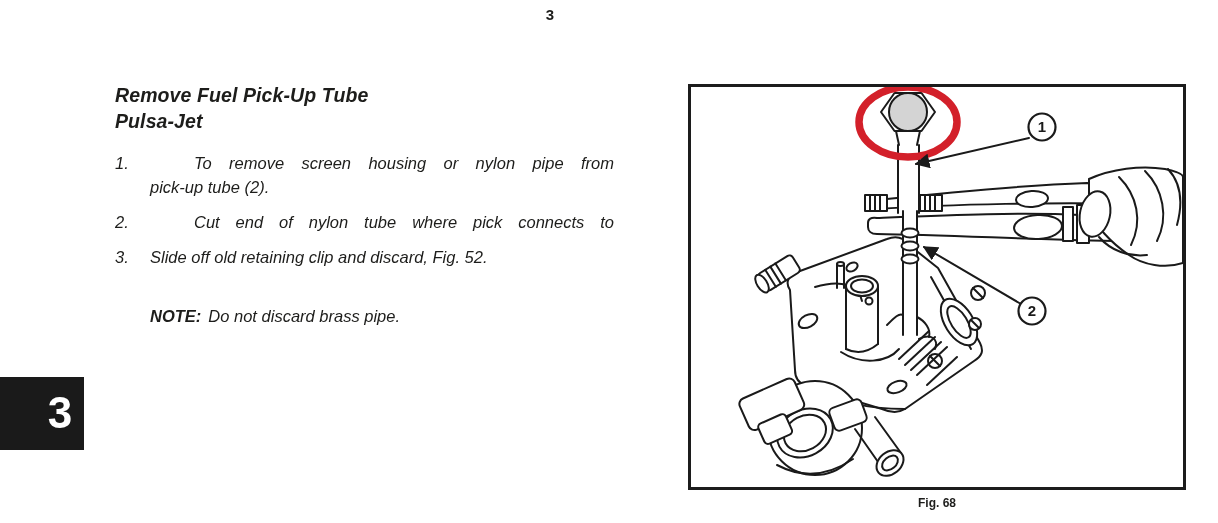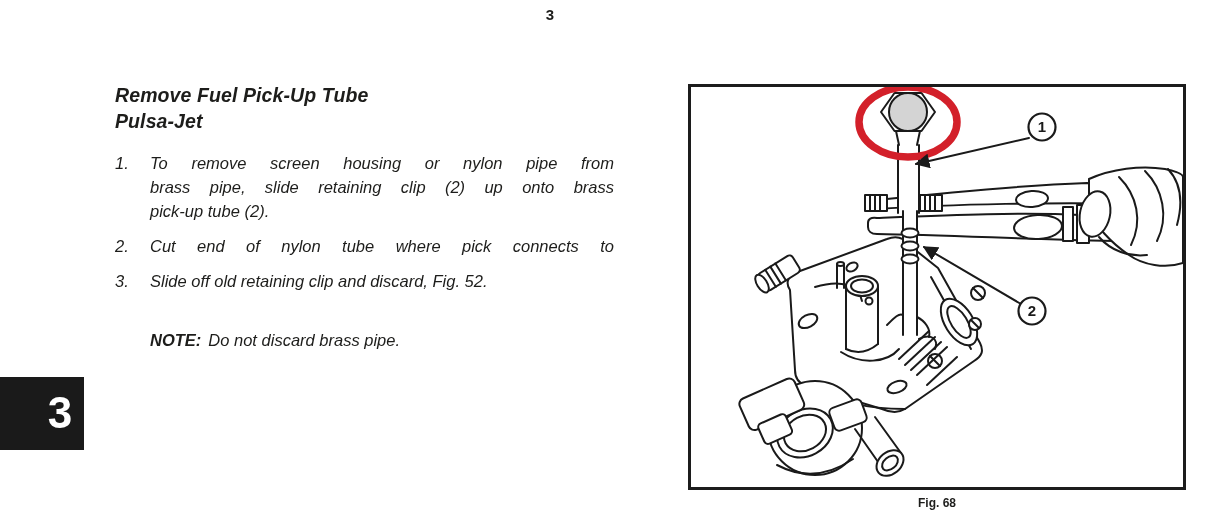--- a/index.html
+++ b/index.html
@@ -17,21 +17,21 @@
   
   .text-col { position:absolute; left:115px; top:82px; width:499px;font-style:italic; }
   .heading {
     font-size:19.5px; font-weight:bold; line-height:26px;
     margin:0 0 17px 0; letter-spacing:0.1px;
   }
   .step { display:flex; margin-bottom:11px; font-size:16.5px; line-height:24px; }
   .step-num { width:35px; flex-shrink:0; }
   .step-text { flex:1; }
   .jline, .lline { display:block; }
-  .jline { text-align:justify; text-align-last:justify; }
+  .jline { text-align:justify; text-align-last:justify;margin-left:44px; }
   .note { margin:35px 0 0 35px; font-size:16.5px; line-height:24px; }
   .note-label { font-weight:bold; margin-right:7px; }
 
   
   .tab {
     position:absolute; left:0; top:377px; width:84px; height:73px;
     background:#1a1a1a; color:#ffffff; font-weight:bold; font-size:44px;
     line-height:71px; text-align:center; padding-left:36px; box-sizing:border-box;
   }
 
@@ -55,21 +55,20 @@
 <div class="text-col">
   <h1 class="heading">
     <span>Remove Fuel Pick-Up Tube</span><br>
     <span>Pulsa-Jet</span>
   </h1>
 
   <div class="step">
     <span class="step-num">1.</span>
     <span class="step-text">
       <span class="jline">To remove screen housing or nylon pipe from</span>
-      <span class="jline">brass pipe, slide retaining clip (2) up onto brass</span>
       <span class="lline">pick-up tube (2).</span>
     </span>
   </div>
 
   <div class="step">
     <span class="step-num">2.</span>
     <span class="step-text">
       <span class="jline">Cut end of nylon tube where pick connects to</span>
     </span>
   </div>

